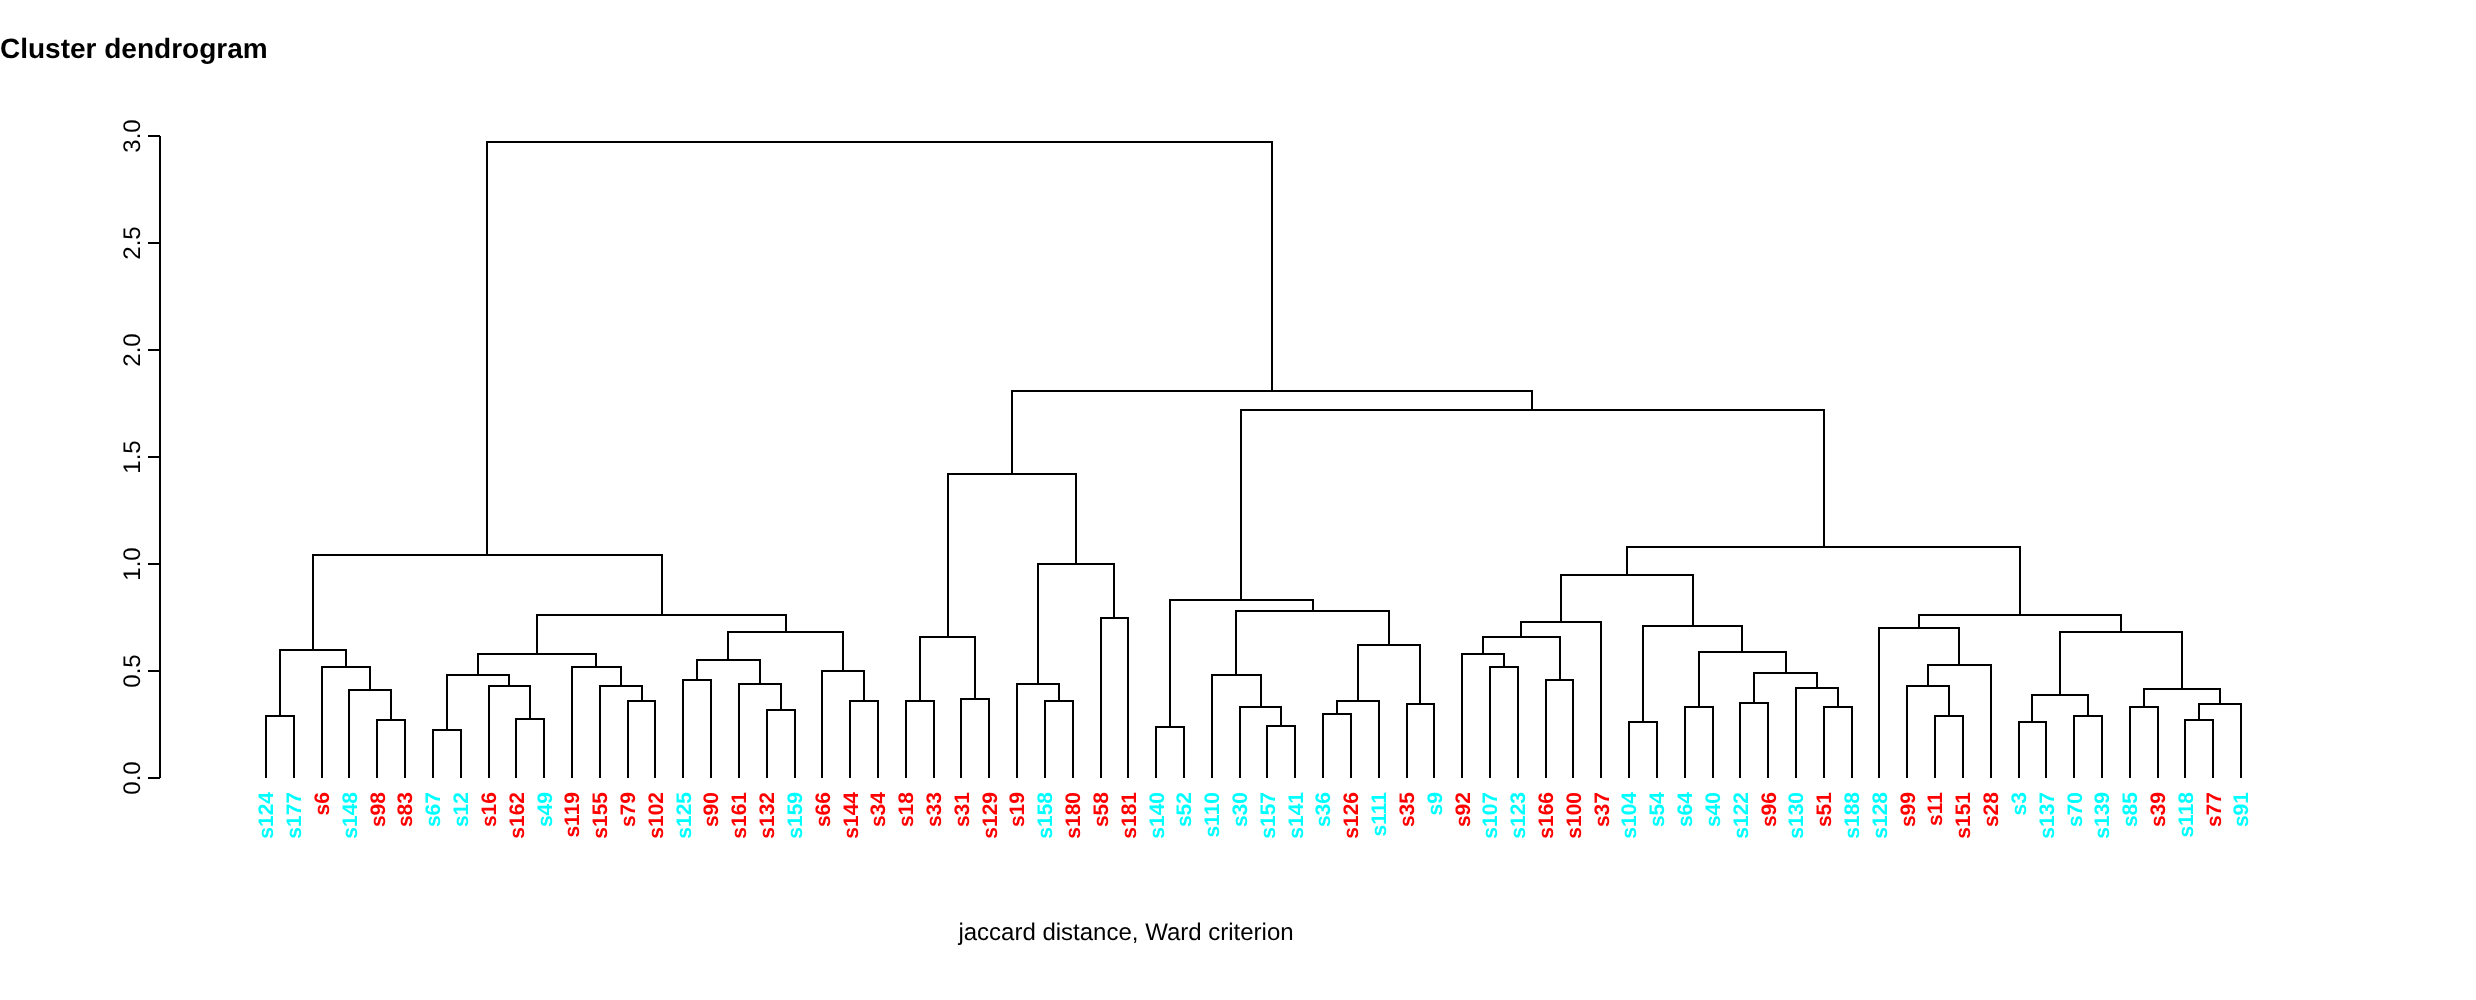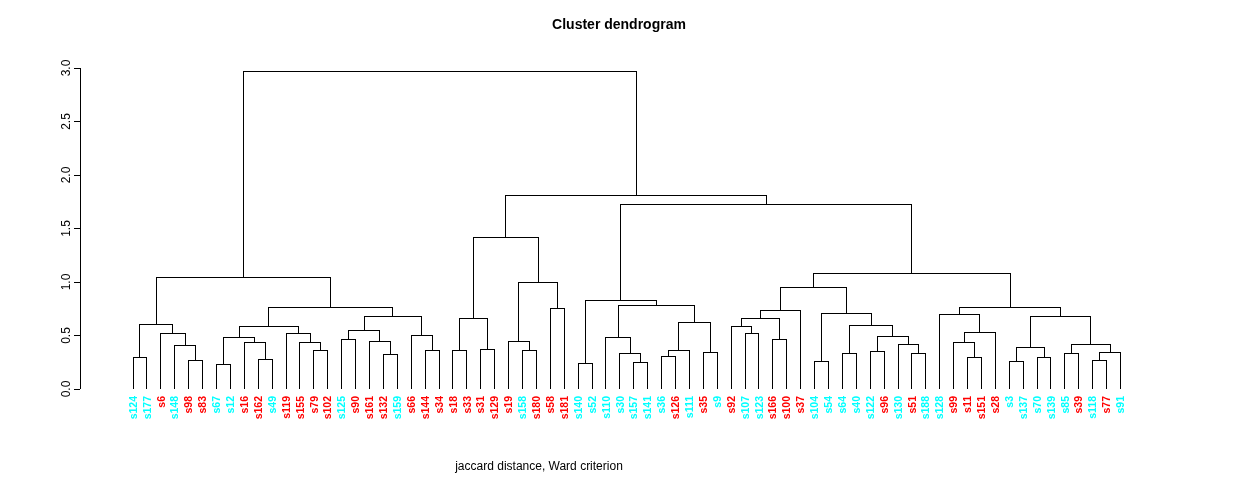--- a/index.html
+++ b/index.html
@@ -1,21 +1,21 @@
 <!DOCTYPE html>
 <html><head>
 <meta charset="utf-8">
 <style>
   html,body{margin:0;padding:0;background:#ffffff;}
   #figure{position:relative;width:1238px;height:500px;background:#ffffff;
           font-family:"Liberation Sans", sans-serif;overflow:hidden;}
-  #title{position:absolute;top:16px;left:0;width:1238px;text-align:center;
+  #title{position:absolute;top:16px;left:0;width:1238px;
          font-size:14px;font-weight:bold;color:#000;}
   #xlabel{position:absolute;top:459px;left:0;width:1078px;text-align:center;
-          font-size:12px;color:#000;}
+          font-size:12px;color:#000;padding-left:24px;}
   svg{position:absolute;top:0;left:0;}
   text{font-family:"Liberation Sans", sans-serif;}
 </style>
 </head>
 <body>
 
 <div id="figure">
   <div id="title">Cluster dendrogram</div>
   <svg id="plot" width="1238" height="500">
       <g stroke="#000000" stroke-width="1" shape-rendering="crispEdges">

